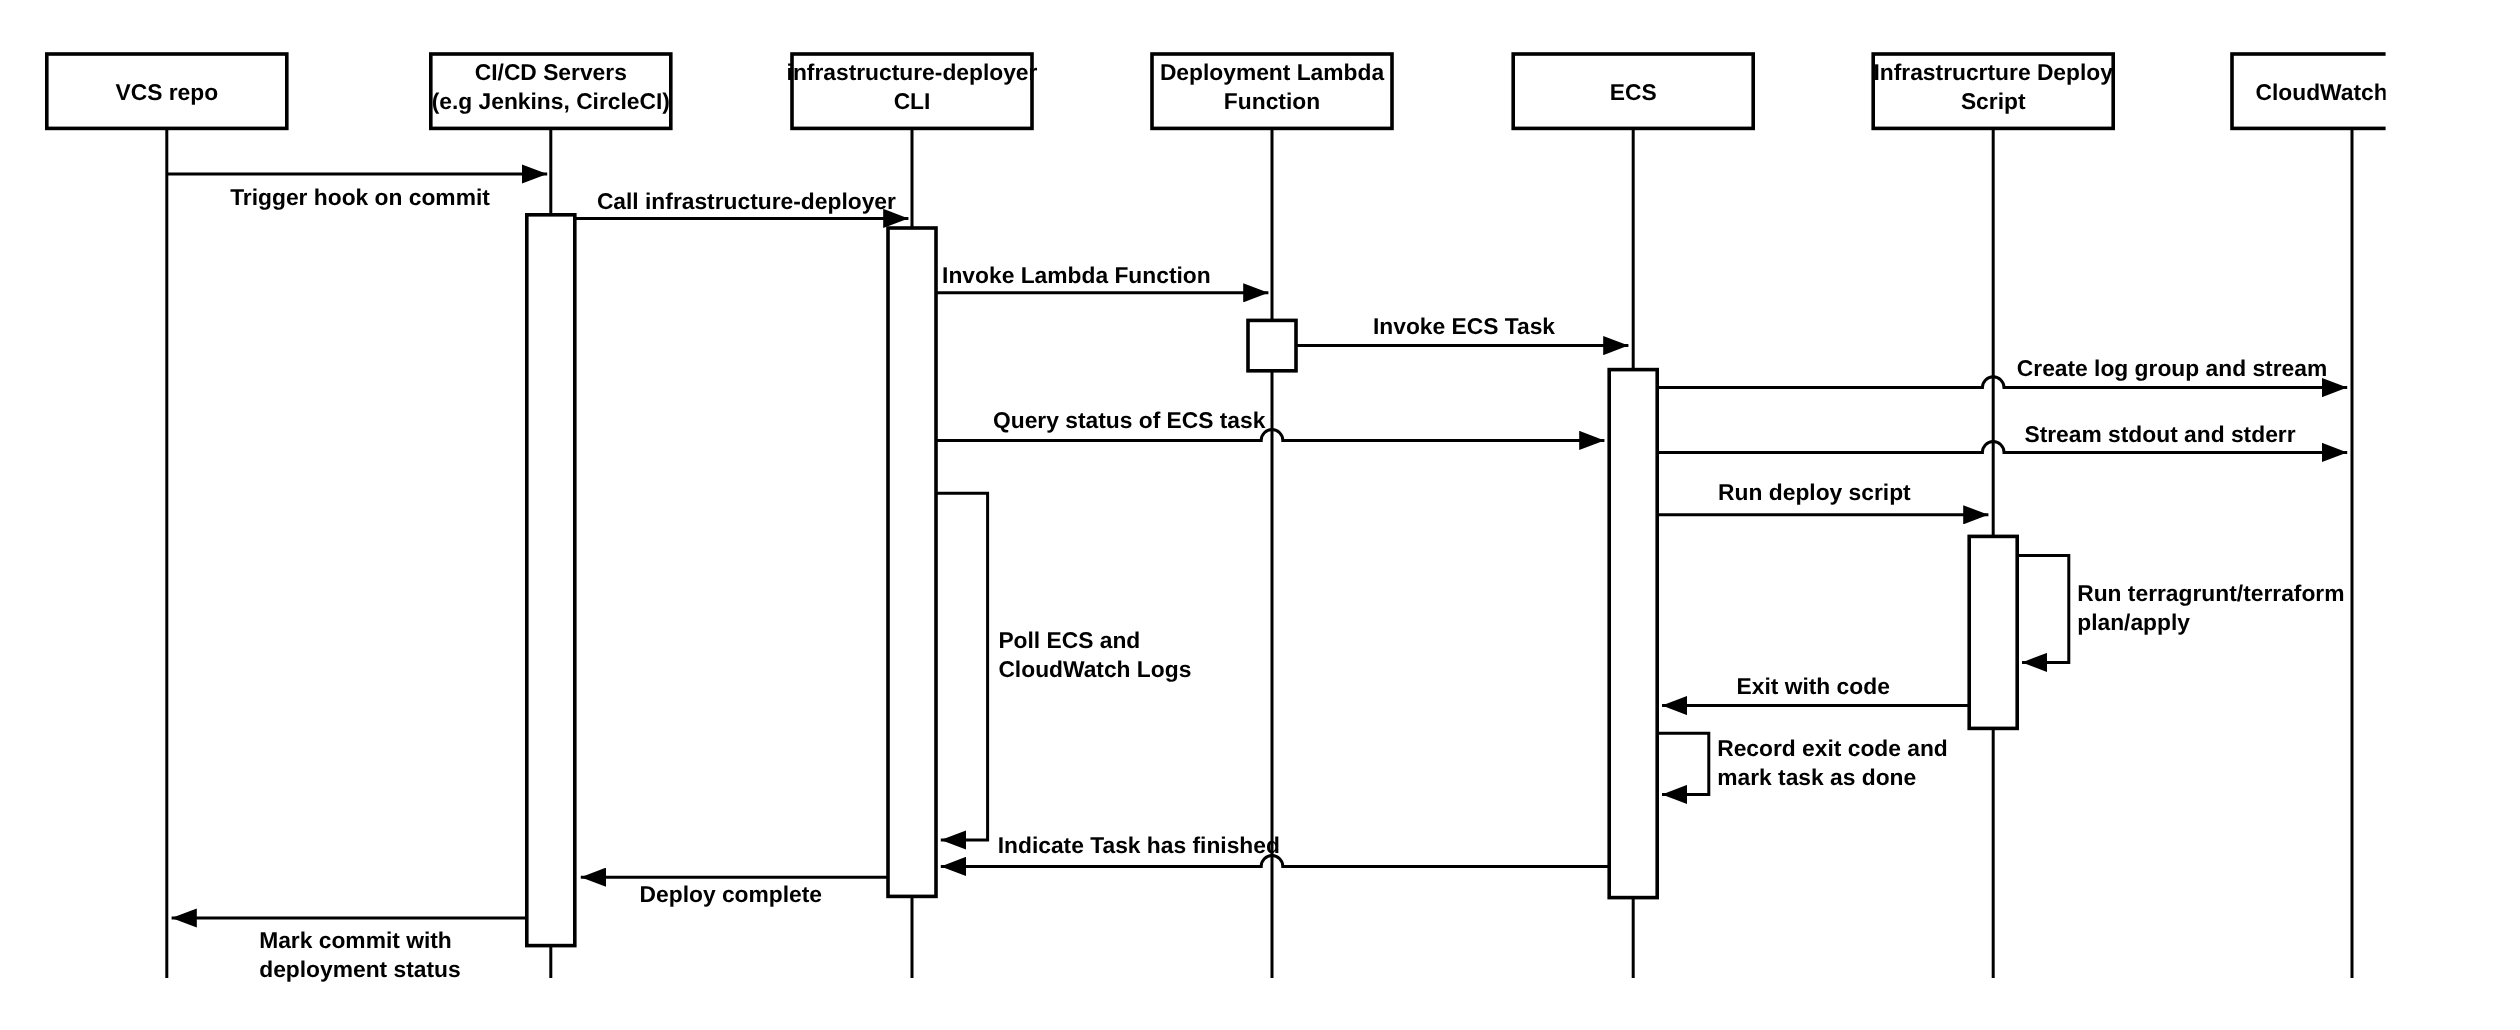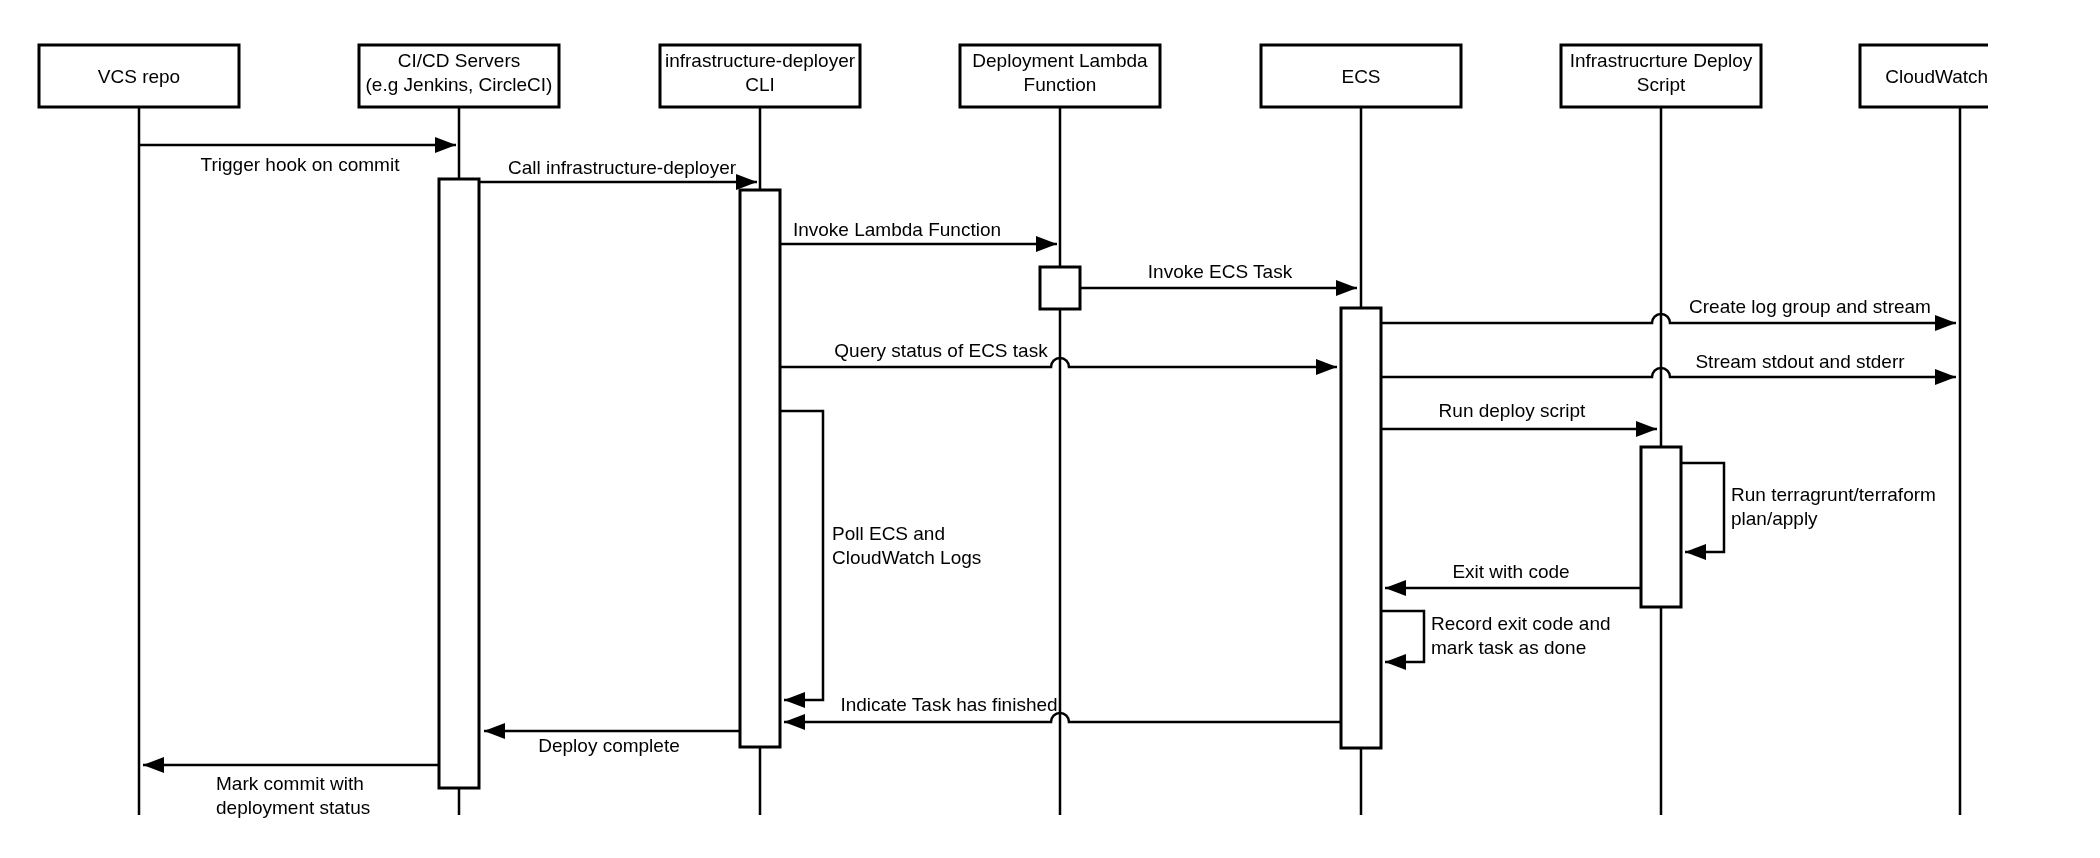--- a/index.html
+++ b/index.html
@@ -2,20 +2,21 @@
 <html><head>
 <meta charset="utf-8">
 <style>
   html, body { margin: 0; padding: 0; background: #ffffff; }
   .canvas {
     position: relative;
     width: 1988px;
     height: 858px;
     background: #ffffff;
     overflow: hidden;
+    font-weight: bold;
   }
   svg { display: block; }
   svg text {
     font-family: "Liberation Sans", "DejaVu Sans", sans-serif;
     font-size: 19px;
     fill: #000000;
   }
   .ll   { stroke: #000000; stroke-width: 2.5; }
   .box  { fill: #ffffff; stroke: #000000; stroke-width: 3; }
   .bar  { fill: #ffffff; stroke: #000000; stroke-width: 3; }

